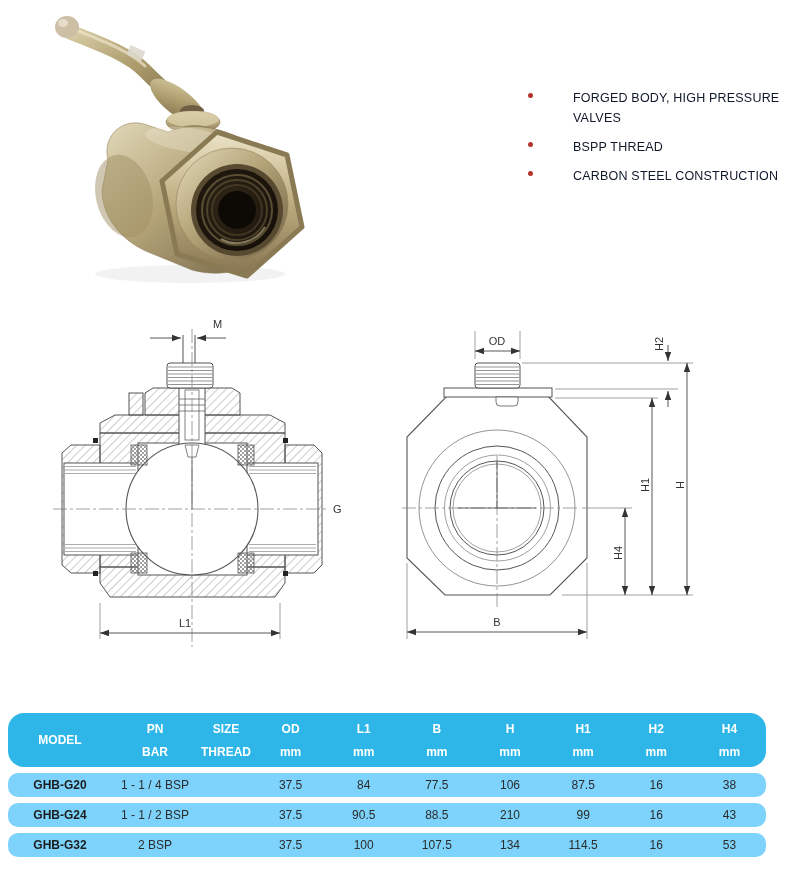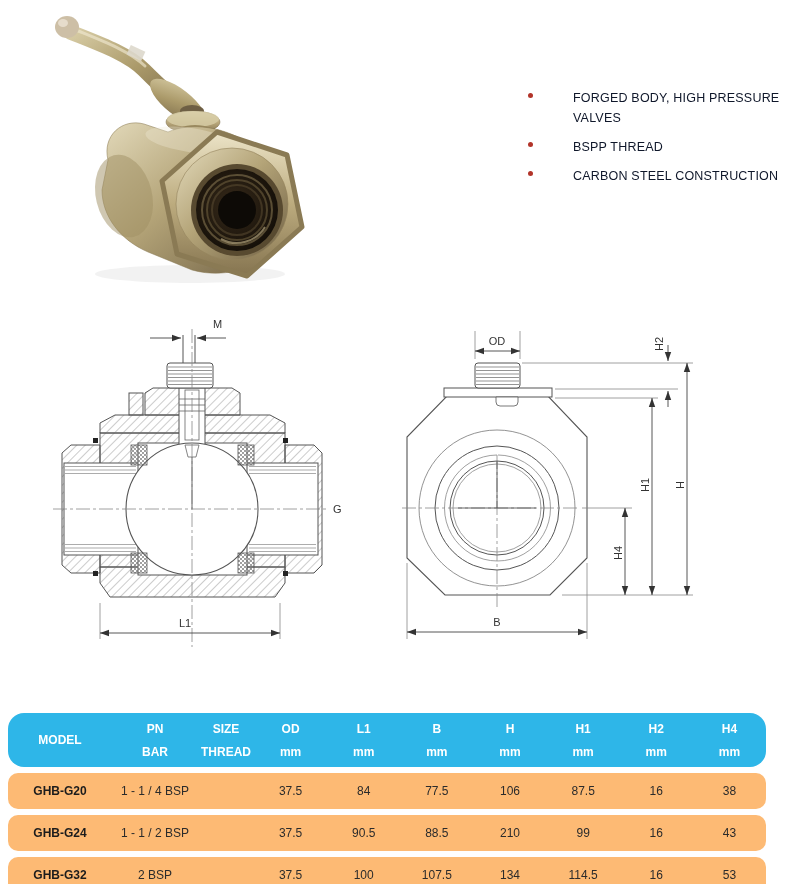--- a/index.html
+++ b/index.html
@@ -16,21 +16,21 @@
   .drawing-left{position:absolute;left:45px;top:315px;}
   .drawing-right{position:absolute;left:400px;top:315px;}
   .dimtext{font-size:11px;fill:#333;font-family:"Liberation Sans",sans-serif;}
   
   .spec-table{position:absolute;left:8px;top:713px;width:758px;}
   .thead{background:#2eb6e8;border-radius:16px;height:54px;display:grid;
          grid-template-columns:104px 86px 56px repeat(7,1fr);align-items:stretch;}
   .th{display:flex;flex-direction:column;align-items:center;justify-content:center;gap:11px;
       color:#fff;font-weight:bold;font-size:12px;line-height:1;}
   .th.single{gap:0;}
-  .trow{background:#fdba74;border-radius:10px;height:36px;margin-top:6px;display:grid;
+  .trow{background:#7dd3fc;border-radius:10px;height:24px;margin-top:6px;display:grid;
         grid-template-columns:104px 86px 56px repeat(7,1fr);align-items:center;}
   .trow:first-of-type{margin-top:5px;}
   .td{text-align:center;font-size:12px;color:#2b2b2b;line-height:1;}
   .td.model{font-weight:bold;color:#1c1c1c;}
 </style>
 </head>
 <body>
 
 <div class="page">
 

